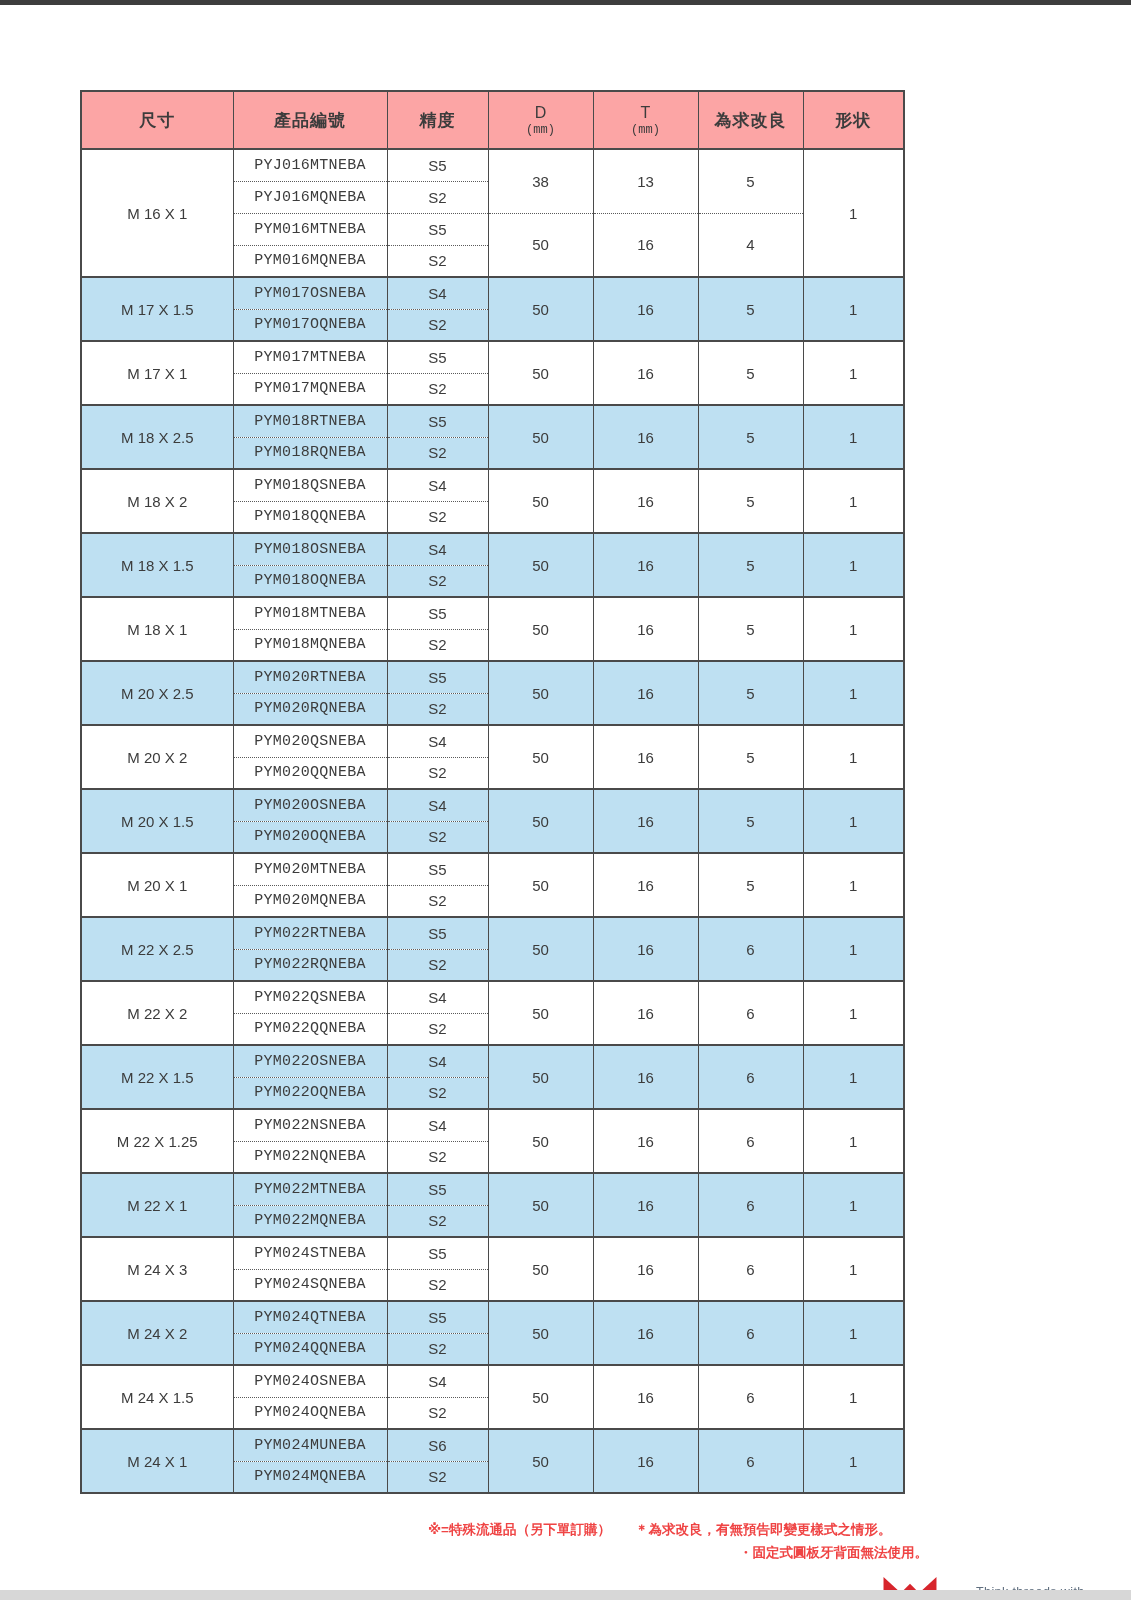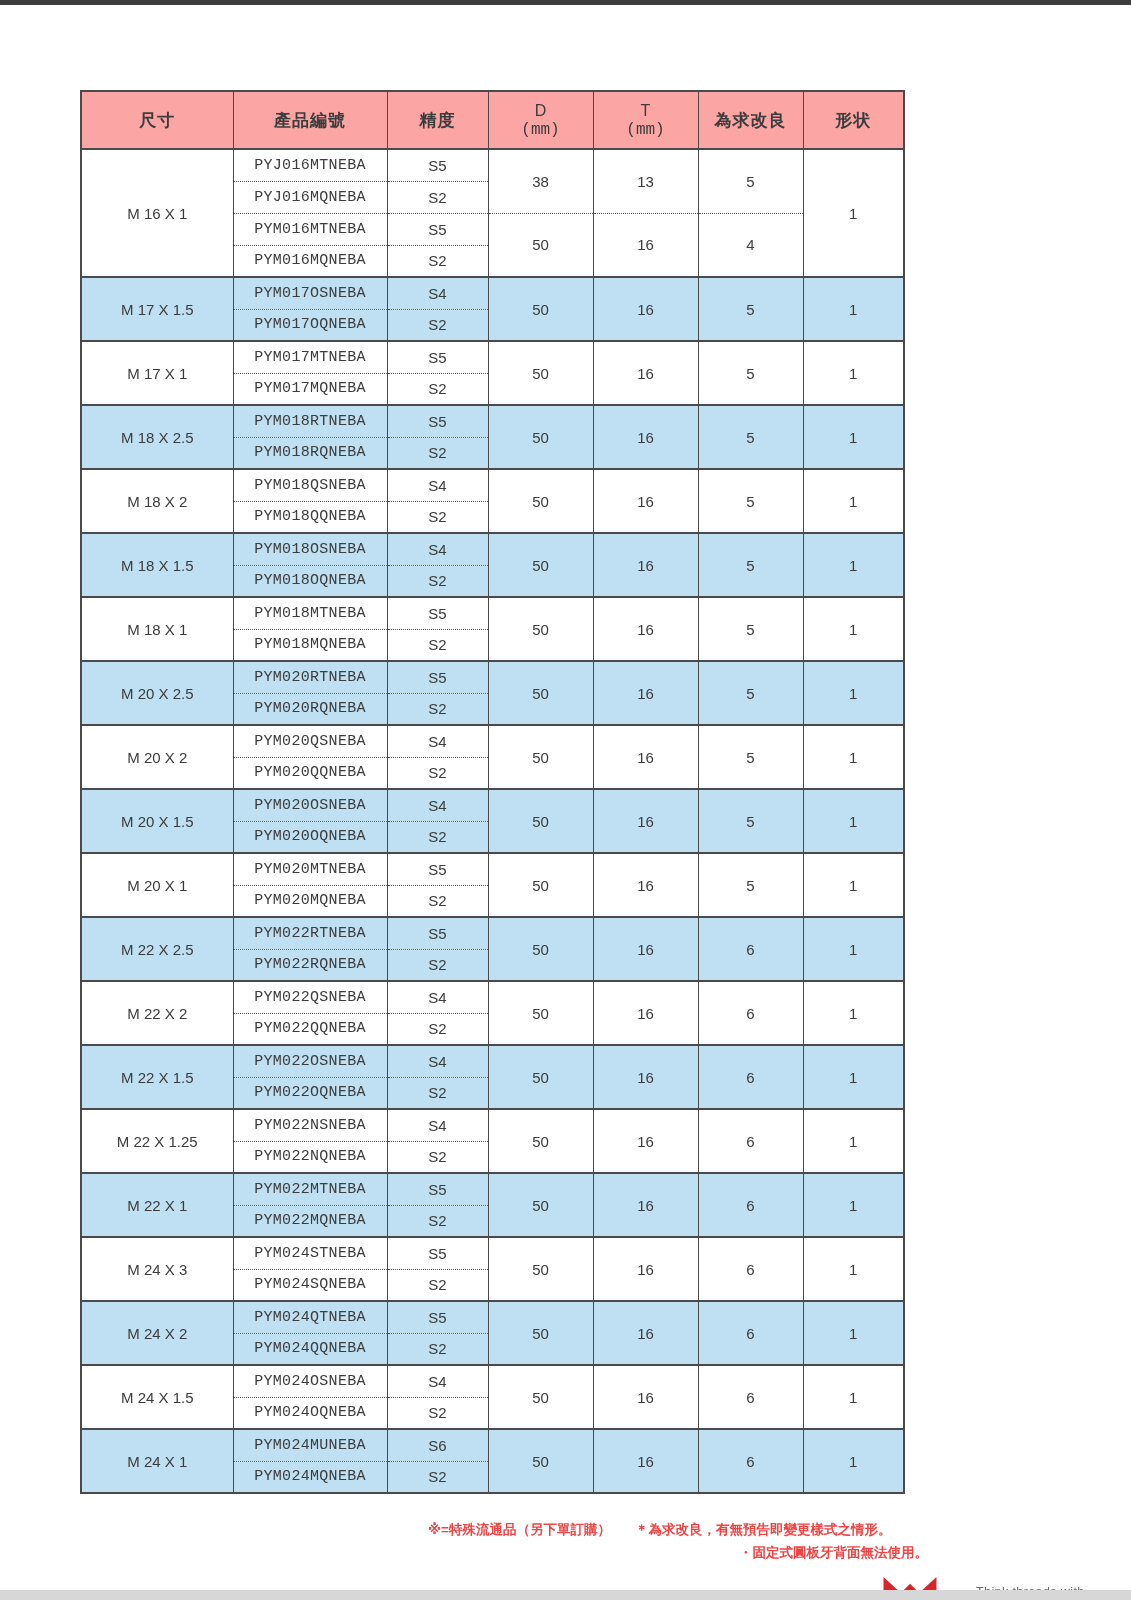--- a/index.html
+++ b/index.html
@@ -20,21 +20,21 @@
     text-align:center; vertical-align:middle; color:#3c3c3c; padding:0;
     overflow:hidden;
   }
   thead tr { height:58px; }
   th {
     background:#fca5a5; font-size:17px; font-weight:bold;
     border-bottom:1px solid #4a4a4a; letter-spacing:1px;
   }
   th .dim-letter { display:block; font-size:16px; font-weight:normal; letter-spacing:0; }
   th .unit {
-    display:block; font-size:16px; font-weight:normal; letter-spacing:0;
+    display:block; font-size:12px; font-weight:normal; letter-spacing:0;
     font-family:"Liberation Mono","DejaVu Sans Mono",monospace; margin-top:1px;
   }
   tbody tr { height:32px; }
   td { font-size:15px; background:#ffffff; }
   tr.gf td { border-top:2px solid #4a4a4a; }
   td.dot { border-top:1px dotted #5a5a5a; }
   tr.hl td { background:#bee0f2; }
   td.code { letter-spacing:0.3px;font-family:Liberation Mono, monospace; }
 
   .notes {

